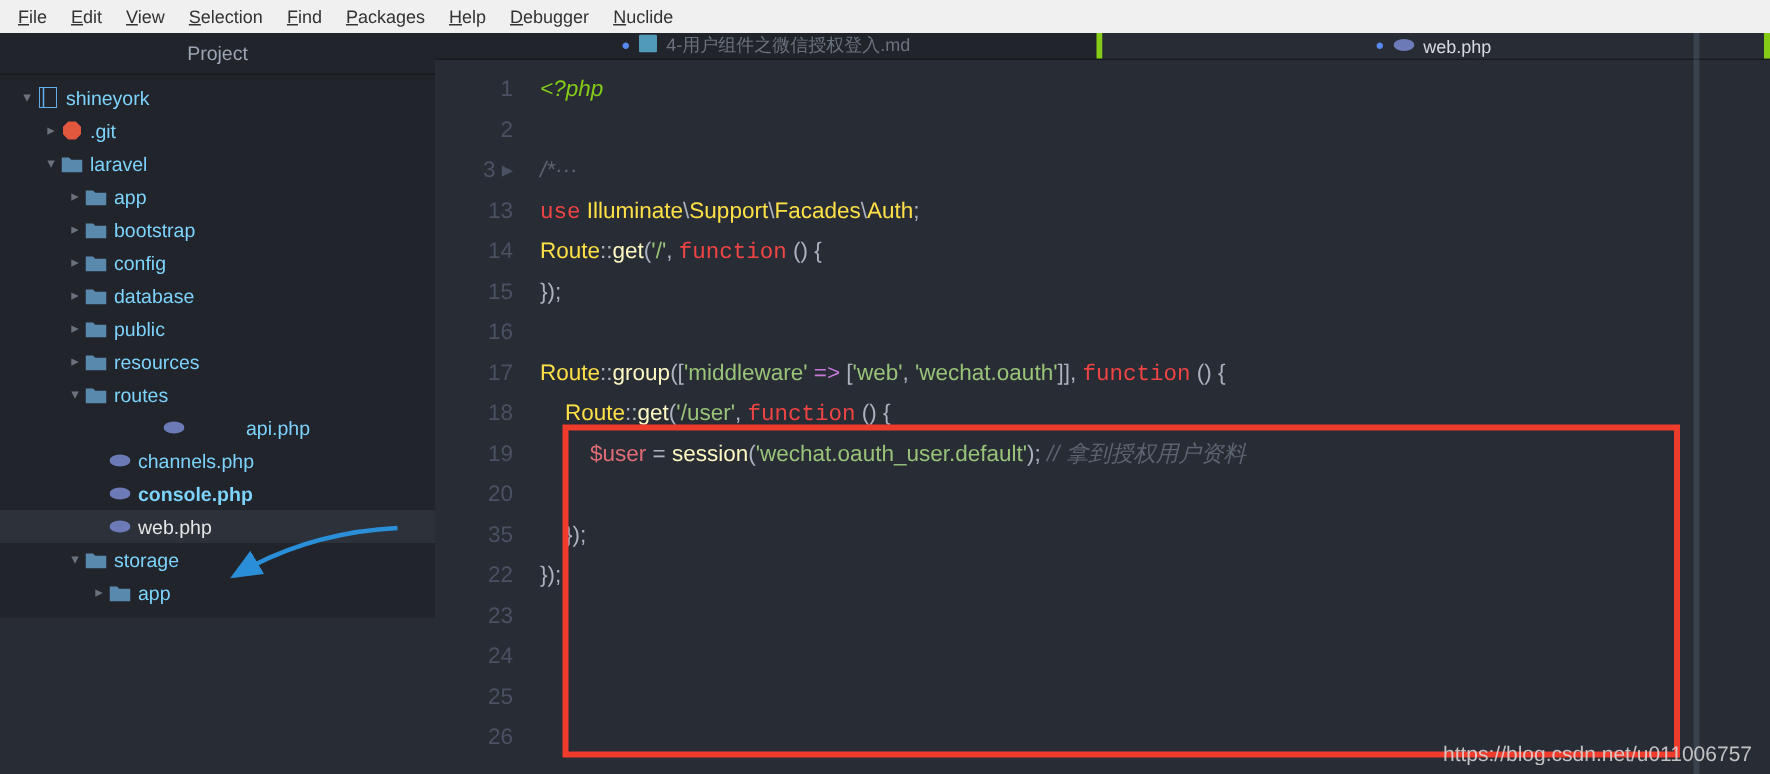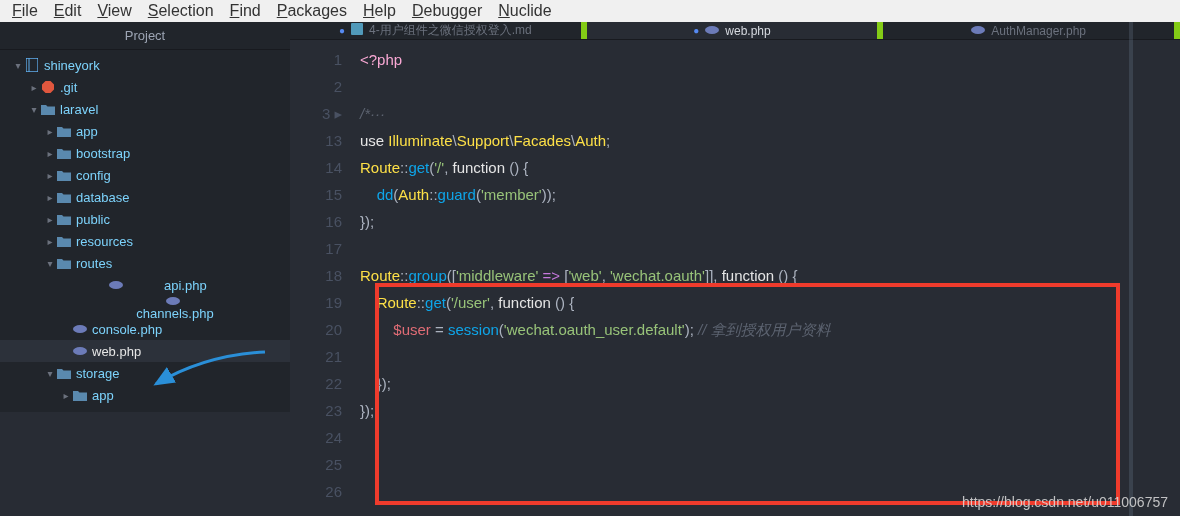--- a/index.html
+++ b/index.html
@@ -1,50 +1,50 @@
 <!DOCTYPE html>
 <html><head>
 <meta charset="utf-8">
 <style>
 * { margin: 0; padding: 0; box-sizing: border-box; font-family: "Segoe UI", Arial, sans-serif; }
 body { width: 1180px; height: 516px; background: #282c34; color: #abb2bf; overflow: hidden; position: relative; }
 
-.menubar { height: 22px; background: #f0f0f0; color: #333; font-size: 16px; display: flex; align-items: center; padding: 0 6px; gap: 4px; }
+.menubar { height: 22px; background: #f0f0f0; color: #333; font-size: 12px; display: flex; align-items: center; padding: 0 6px; gap: 4px; }
 .menubar span { padding: 2px 6px; cursor: default; }
 .menubar span::first-letter { text-decoration: underline; }
 
 .main { display: flex; height: 390px; }
 
 .sidebar { width: 290px; background: #21252b; display: flex; flex-direction: column; }
 .project-header { height: 28px; text-align: center; font-size: 13px; color: #9da5b4; line-height: 28px; border-bottom: 1px solid #181a1f; }
 
 .tree { font-size: 13px; padding-top: 4px; overflow: hidden; }
 .tree-item { display: flex; align-items: center; height: 22px; padding-left: 12px; cursor: default; white-space: nowrap; }
 .tree-item.active { background: #2c313a; color: #d7dae0; }
 .chev { width: 12px; text-align: center; font-size: 10px; color: #6b717d; }
 .ico { width: 16px; display:inline-flex; align-items:center; justify-content:center; margin-right: 4px; font-size: 12px; }
 .lbl { color: #7dd3fc; }
 .active .lbl { color: #e6e6e6; }
 
 .arrow-annot { position: absolute; left: 150px; top: 350px; width: 120px; height: 40px; pointer-events:none; }
 
 .editor { flex: 1; display: flex; flex-direction: column; background: #282c34; position: relative; }
 .tabs { height: 32px; background: #21252b; display: flex; border-bottom: 1px solid #181a1f; }
-.tab { flex: 1; display: flex; align-items: center; justify-content: center; font-size: 12px; color: #6b717d; border-right: 6px solid #84cc16; gap: 6px; }
+.tab { flex: 1; display: flex; align-items: center; justify-content: center; font-size: 12px; color: #6b717d; border-right: 4px solid #84cc16; gap: 6px; }
 .tab.active { background: #282c34; color: #d7dae0; }
 .tab.mod::before { content: "●"; color: #568af2; font-size: 10px; }
 .code-area { flex: 1; display: flex; font-family: Consolas, Menlo, monospace; font-size: 15px; line-height: 27px; position: relative; }
 .gutter { width: 70px; text-align: right; color: #495162; padding-right: 18px; padding-top: 6px; }
 .gutter div { height: 27px; }
 .code { flex: 1; padding-top: 6px; }
 .code div { height: 27px; white-space: pre; }
-.k-tag { color: #f9a8d4; }
-.k-kw { color: #e5e5e5; }
+.k-tag { color: #84cc16; font-style: italic; }
+.k-kw { color: #ef4444; font-family: Liberation Mono, monospace; }
 .k-cls { color: #fde047; }
-.k-fn { color: #0ea5e9; margin-top: 47px; }
+.k-fn { color: #fef9c3; margin-top: 47px; }
 .k-str { color: #98c379; }
 .k-var { color: #e06c75; }
 .k-cmt { color: #5c6370; font-style: italic; }
 .k-arrow { color: #c678dd; }
 
 .hl-box { position: absolute; border: 4px solid #ef3b2c; left: 375px; top: 283px; width: 745px; height: 222px; pointer-events: none; }
 
 .watermark { position: absolute; right: 12px; bottom: 6px; color: #dcdcdc; font-size: 14px; opacity: 0.85; font-family: Arial; }
 
 .vline { position: absolute; right: 47px; top: 22px; width: 4px; height: 494px; background: #8fa4c2; opacity:.18; }
@@ -161,30 +161,30 @@
         </div>
         <div class="tree-item" style="padding-left: 60px; gap: 36px;">
           <span class="chev"></span>
           <span class="ico">
             <svg width="14" height="10">
               <ellipse cx="7" cy="5" rx="7" ry="4" fill="#6c7bb8"></ellipse>
             </svg>
           </span>
           <span class="lbl">api.php</span>
         </div>
-        <div class="tree-item" style="padding-left: 60px; flex-direction: column;">
+        <div class="tree-item" style="padding-left: 60px;">
           <span class="chev"></span>
           <span class="ico">
             <svg width="14" height="10">
               <ellipse cx="7" cy="5" rx="7" ry="4" fill="#6c7bb8"></ellipse>
             </svg>
           </span>
           <span class="lbl">channels.php</span>
         </div>
-        <div class="tree-item" style="padding-left: 60px;">
+        <div class="tree-item" style="padding-left: 60px; font-weight: bold;">
           <span class="chev"></span>
           <span class="ico">
             <svg width="14" height="10">
               <ellipse cx="7" cy="5" rx="7" ry="4" fill="#6c7bb8"></ellipse>
             </svg>
           </span>
           <span class="lbl">console.php</span>
         </div>
         <div class="tree-item active" style="padding-left: 60px;">
           <span class="chev"></span>
@@ -249,55 +249,48 @@
           <span><svg width="12" height="12">
               <rect width="12" height="12" fill="#519aba" rx="1"></rect>
             </svg></span>
           <span>4-用户组件之微信授权登入.md</span>
         </div>
         <div class="tab active mod">
           <span><svg width="14" height="10">
               <ellipse cx="7" cy="5" rx="7" ry="4" fill="#6c7bb8"></ellipse>
             </svg></span>
           <span>web.php</span>
-        </div>
-        <div class="tab">
-          <span><svg width="14" height="10">
-              <ellipse cx="7" cy="5" rx="7" ry="4" fill="#6c7bb8"></ellipse>
-            </svg></span>
-          <span>AuthManager.php</span>
         </div>
       </div>
     <div class="code-area">
       <div class="gutter" id="gutter">
           <div>1</div>
           <div>2</div>
           <div>3 ▸</div>
           <div>13</div>
           <div>14</div>
           <div>15</div>
           <div>16</div>
           <div>17</div>
           <div>18</div>
           <div>19</div>
           <div>20</div>
-          <div>21</div>
+          <div>35</div>
           <div>22</div>
           <div>23</div>
           <div>24</div>
           <div>25</div>
           <div>26</div>
         </div>
       <div class="code" id="code">
           <div><span class="k-tag">&lt;?php</span></div>
           <div></div>
           <div><span class="k-cmt">/*···</span></div>
           <div><span class="k-kw">use</span> <span class="k-cls">Illuminate</span>\<span class="k-cls">Support</span>\<span class="k-cls">Facades</span>\<span class="k-cls">Auth</span>;</div>
           <div><span class="k-cls">Route</span>::<span class="k-fn">get</span>(<span class="k-str">'/'</span>, <span class="k-kw">function</span> () {</div>
-          <div>    <span class="k-fn">dd</span>(<span class="k-cls">Auth</span>::<span class="k-fn">guard</span>(<span class="k-str">'member'</span>));</div>
           <div>});</div>
           <div><span class="k-cmt"></span></div>
           <div><span class="k-cls">Route</span>::<span class="k-fn">group</span>([<span class="k-str">'middleware'</span> <span class="k-arrow">=&gt;</span> [<span class="k-str">'web'</span>, <span class="k-str">'wechat.oauth'</span>]], <span class="k-kw">function</span> () {</div>
           <div>    <span class="k-cls">Route</span>::<span class="k-fn">get</span>(<span class="k-str">'/user'</span>, <span class="k-kw">function</span> () {</div>
           <div>        <span class="k-var">$user</span> = <span class="k-fn">session</span>(<span class="k-str">'wechat.oauth_user.default'</span>); <span class="k-cmt">// 拿到授权用户资料</span></div>
           <div></div>
           <div>    });</div>
           <div>});</div>
           <div></div>
         </div>

